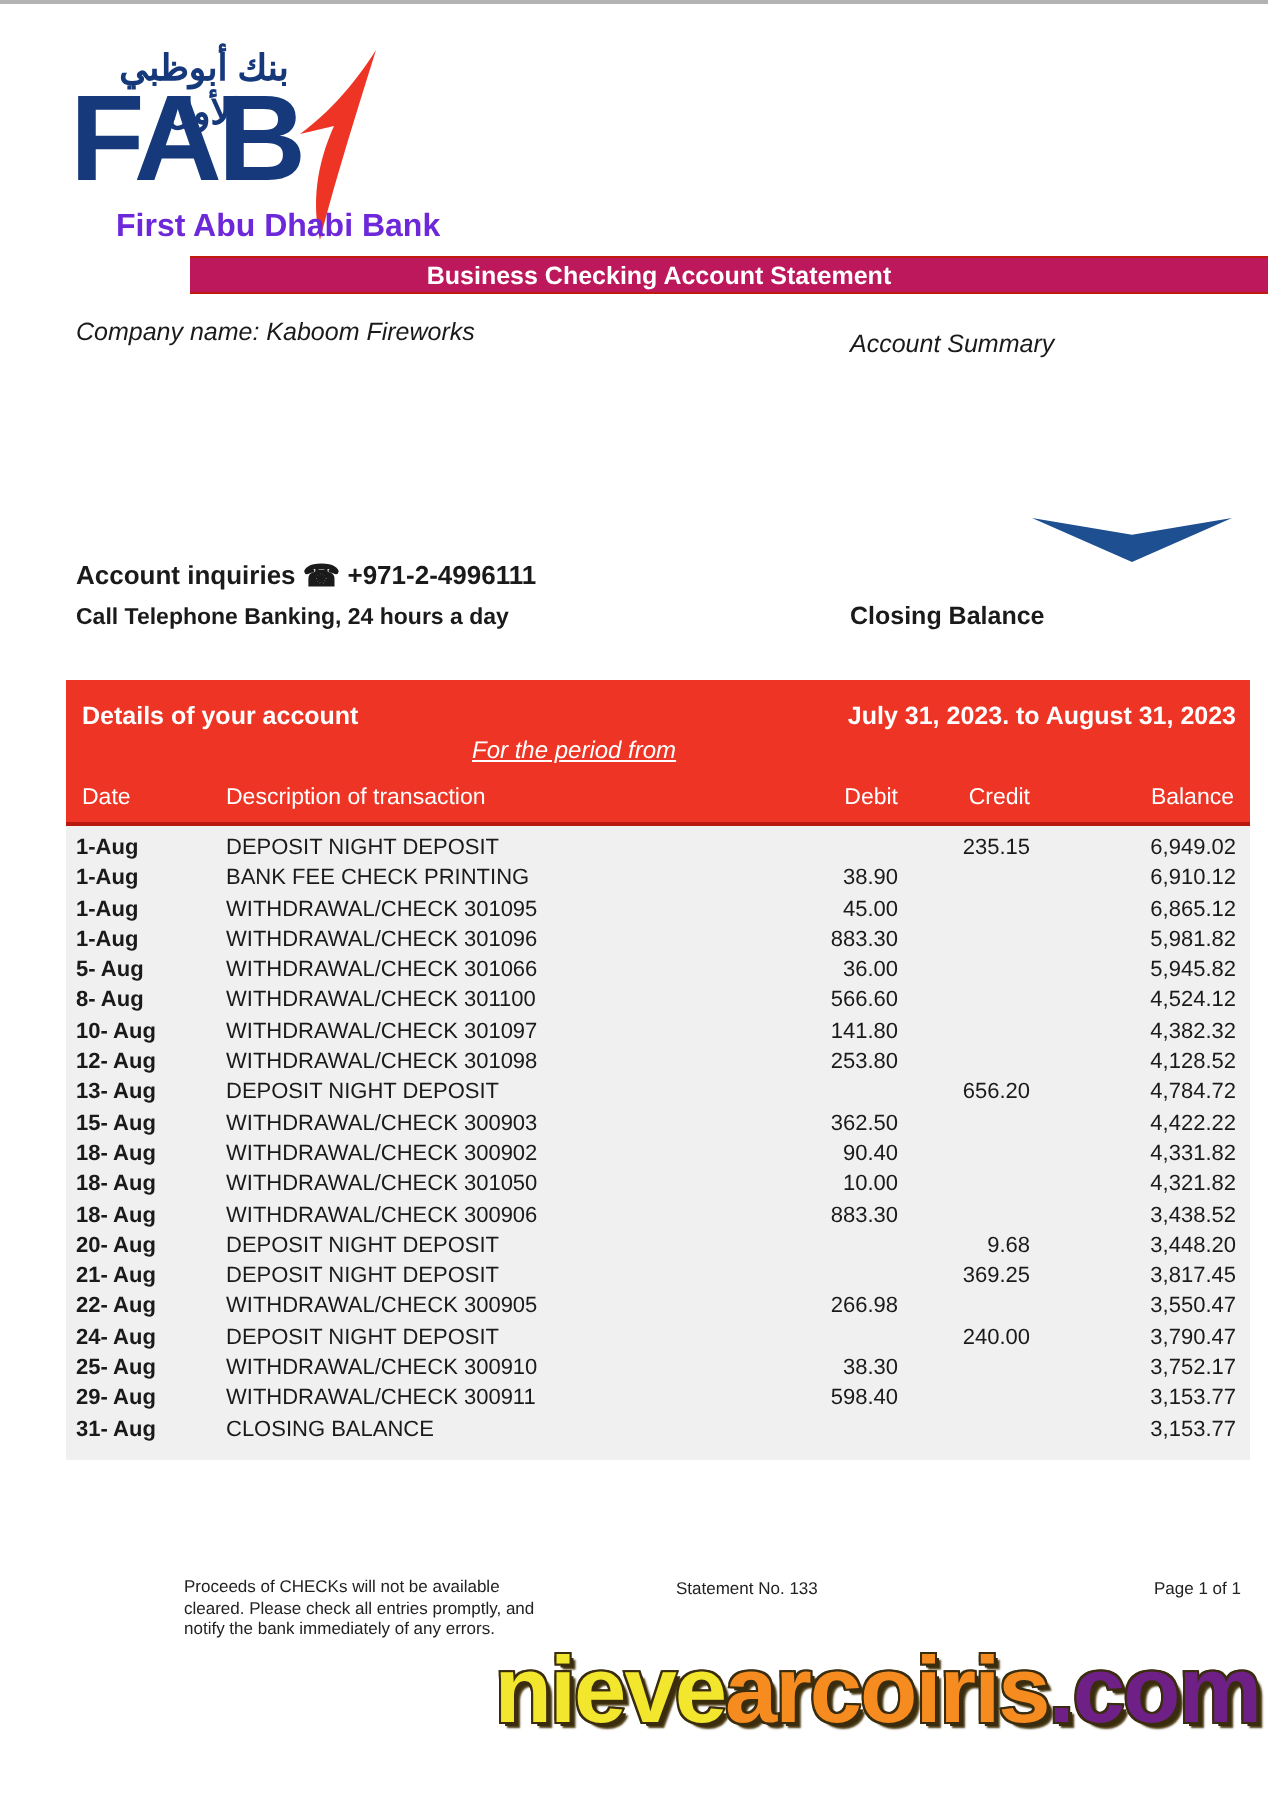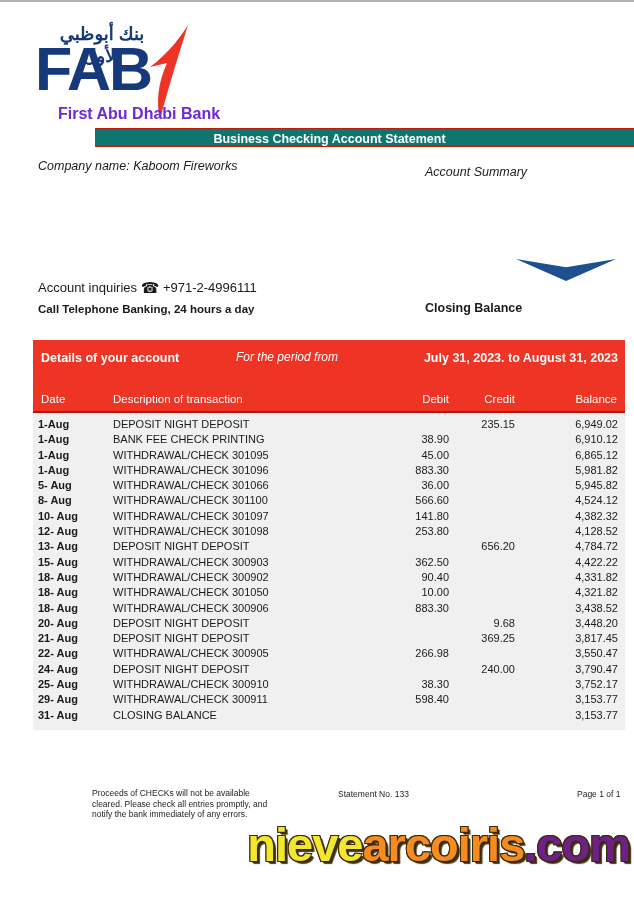--- a/index.html
+++ b/index.html
@@ -8,46 +8,46 @@
   .topline{position:absolute;top:0;left:0;width:634px;height:2px;background:#b3b3b3;}
 
   
   .arabic{position:absolute;left:40px;top:23px;width:124px;text-align:center;
           font-size:18px;font-weight:bold;color:#16397c;direction:rtl;}
   .fab{position:absolute;left:35px;top:34px;font-size:61px;font-weight:bold;color:#16397c;letter-spacing:-2px;}
   .swoosh{position:absolute;left:146px;top:25px;}
   .bankname{position:absolute;left:38px;top:105px;font-size:16px;font-weight:bold;color:#6d28d9;margin-left:20px;}
 
   
-  .banner{position:absolute;left:95px;top:128px;width:539px;height:19px;background:#0f766e;
+  .banner{position:absolute;left:95px;top:128px;width:539px;height:19px;background:#be185d;
           border-top:1px solid #c2190f;border-bottom:1px solid #c2190f;box-sizing:border-box;
           text-align:center;padding-right:70px;}
   .banner span{color:#fff;font-weight:bold;font-size:12.5px;line-height:17px;display:inline-block;}
 
   .company{position:absolute;left:38px;top:159px;font-style:italic;font-size:12.5px;}
   .summary-title{position:absolute;left:425px;top:165px;font-style:italic;font-size:12.5px;}
   .summary-rows{position:absolute;left:425px;top:190px;width:178px;}
   .summary-row{display:flex;justify-content:space-between;margin-bottom:13px;
                font-weight:bold;font-size:12.5px;}
   .arrow{position:absolute;left:516px;top:259px;width:100px;height:22px;background:#1d4f91;
          clip-path:polygon(0 0,50% 38%,100% 0,50% 100%);}
 
-  .inquiries{position:absolute;left:38px;top:279px;font-weight:normal;font-size:13px;}
+  .inquiries{position:absolute;left:38px;top:279px;font-weight:bold;font-size:13px;}
   .phone-icon{font-size:15px;vertical-align:-1px;}
   .telebank{position:absolute;left:38px;top:303px;font-weight:bold;font-size:11.5px;}
   .closing-label{position:absolute;left:425px;top:301px;font-weight:bold;font-size:12.5px;}
   .closing-box{position:absolute;left:517px;top:296px;width:109px;height:23px;border:1.5px solid #000;
                box-sizing:border-box;text-align:right;padding-right:5px;font-weight:bold;
                font-size:12.5px;line-height:20px;}
 
   
   .details-band{position:absolute;left:33px;top:340px;width:592px;height:73px;background:#ee3424;
                 border-bottom:2px solid #b7170e;box-sizing:border-box;color:#fff;}
   .d-title{position:absolute;left:8px;top:11px;font-weight:bold;font-size:12.5px;}
-  .d-period-label{position:absolute;left:203px;top:10px;font-style:italic;font-size:12px;}
+  .d-period-label{position:absolute;left:203px;top:28px;font-style:italic;font-size:12px;text-decoration:underline;}
   .d-period-value{position:absolute;right:7px;top:11px;font-weight:bold;font-size:12.5px;}
   .col-date{position:absolute;left:8px;top:53px;font-size:11.5px;}
   .col-desc{position:absolute;left:80px;top:53px;font-size:11.5px;}
   .col-debit{position:absolute;right:176px;top:53px;font-size:11.5px;}
   .col-credit{position:absolute;right:110px;top:53px;font-size:11.5px;}
   .col-balance{position:absolute;right:8px;top:53px;font-size:11.5px;}
 
   
   .tbody{position:absolute;left:33px;top:413px;width:592px;background:#f0f0f0;padding:5px 0 6px 0;}
   .trow{position:relative;height:15.3px;font-size:11px;}

